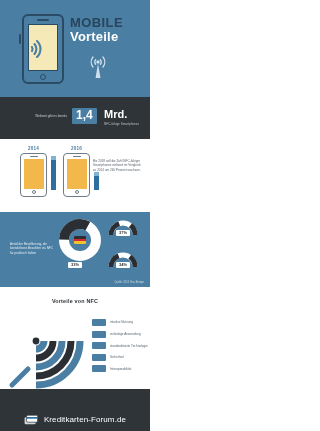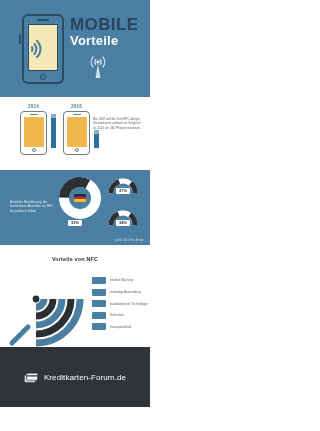--- a/index.html
+++ b/index.html
@@ -33,21 +33,21 @@
     border:1px solid #2b4a63;border-radius:50%;box-sizing:border-box;
   }
   .phone-side{
     position:absolute;left:-3px;top:20px;width:2px;height:10px;
     background:#2b4a63;border-radius:1px;
   }
   .nfc-screen{position:absolute;left:7px;top:22px;width:26px;height:26px;}
 
   .htitle{position:absolute;left:70px;top:16px;}
   .htitle .l1{
-    font-size:17px;font-weight:bold;letter-spacing:.4px;
+    font-size:13px;font-weight:bold;letter-spacing:.4px;
     color:#28455c;line-height:1.05;
   }
   .htitle .l2{
     font-size:13px;font-weight:bold;letter-spacing:.2px;
     color:#ffffff;line-height:1.1;
   }
   .antenna{position:absolute;left:82px;top:50px;width:32px;height:30px;}
 
   
   .statband{
@@ -188,20 +188,26 @@
         <path d="M11 7 A8 8 0 0 0 11 17"></path>
         <path d="M21 7 A8 8 0 0 1 21 17"></path>
         <path d="M13.6 9.6 A4 4 0 0 0 13.6 14.4"></path>
         <path d="M18.4 9.6 A4 4 0 0 1 18.4 14.4"></path>
       </g>
       <circle cx="16" cy="12" r="1.7" fill="#cfe0ec"></circle>
       <path d="M16 13.5 L13.5 28 L18.5 28 Z" fill="#cfe0ec"></path>
     </svg>
   </div>
 
+  <div class="statband">
+    <div class="stat-lead">Weltweit gibt es bereits</div>
+    <div class="stat-num">1,4</div>
+    <div class="stat-unit">Mrd.</div>
+    <div class="stat-sub">NFC-fähige Smartphones</div>
+  </div>
 
   <div class="compare">
 
     <div class="cmp-phone" style="left:20px;top:7px;">
       <div class="cmp-year">2014</div>
       <div class="cmp-body">
         <div class="cmp-speaker"></div>
         <div class="cmp-screen"></div>
         <div class="cmp-home"></div>
       </div>

